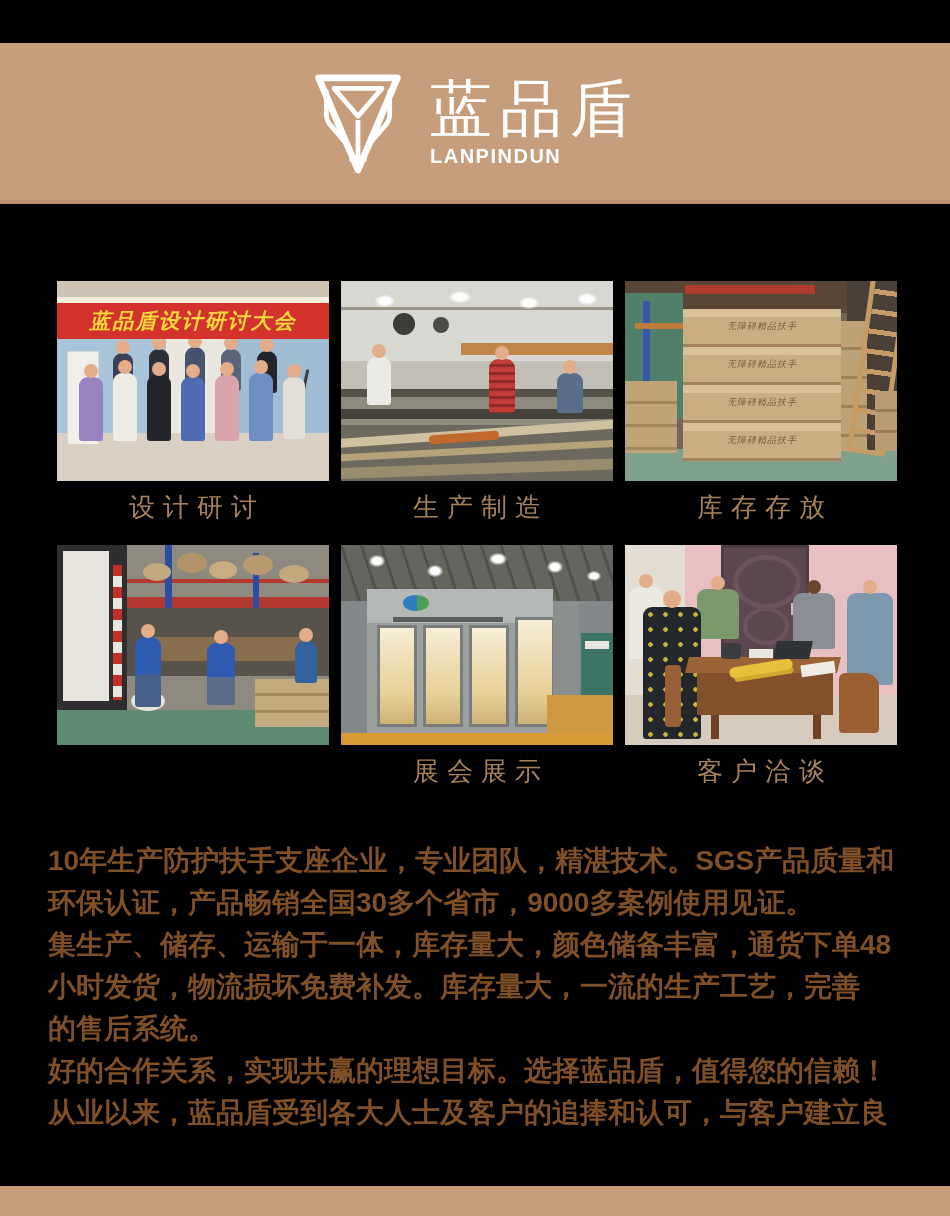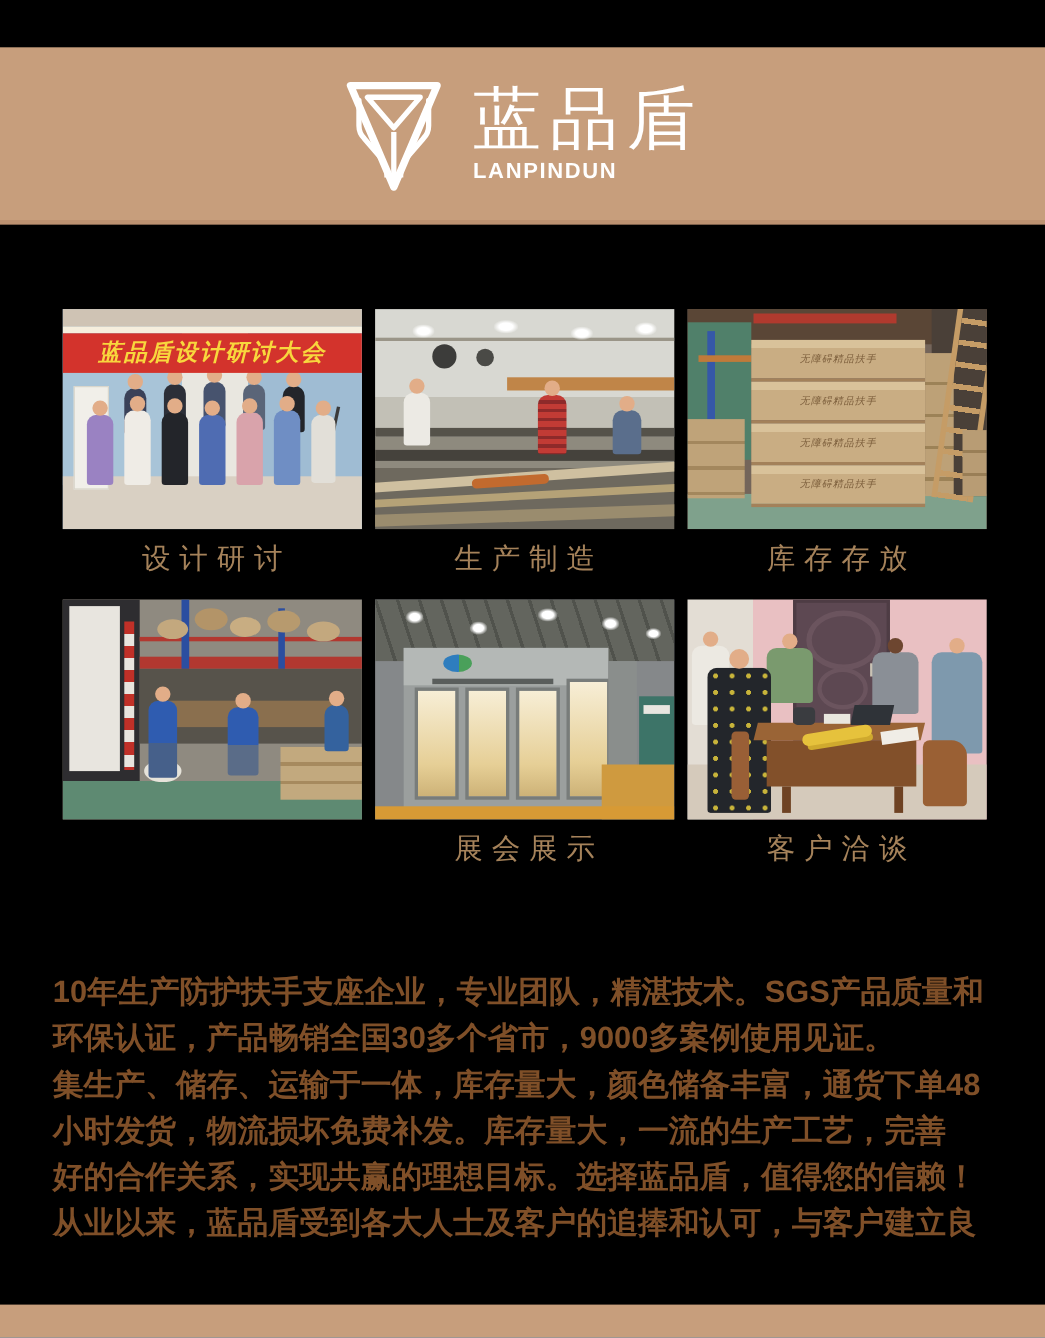--- a/index.html
+++ b/index.html
@@ -26,21 +26,21 @@
   .bighead::before{width:18px;height:18px;margin-left:-9px;top:-17px;}
   .dark::before{background:#6d4630;}
   .banner-txt{left:0;top:22px;width:272px;height:36px;background:#d3332c;color:#f8d73d;
               font-weight:700;font-size:21px;line-height:36px;text-align:center;letter-spacing:2px;}
   .boxrow{left:58px;width:158px;height:35px;background:linear-gradient(180deg,#d9c29a 0 22%,#c9ad83 22% 100%);
           border-bottom:3px solid #a3815a;text-align:center;}
   .boxrow span{font-size:9px;line-height:35px;color:#7a5c3a;letter-spacing:1px;margin-top:24px;}
   .win{top:80px;width:34px;height:96px;background:linear-gradient(180deg,#f7eed6 0,#e6cf96 70%,#cdb277 100%);
        border:3px solid #787c7a;}
   
-  .intro{position:absolute;top:840px;left:0;width:760px;margin-top:41px;}
+  .intro{position:absolute;top:840px;left:0;width:760px;}
   .intro-line{padding:0 44px 0 48px;font-size:28px;line-height:42px;font-weight:700;color:#7f4f28;white-space:nowrap;}
   
   .footer-band{position:absolute;left:0;top:1186px;width:950px;height:30px;background:#c79e7c;}
 </style>
 </head>
 <body>
 
 <div class="page">
 
   <div class="band">
@@ -208,19 +208,20 @@
       </div>
       <figcaption>客户洽谈</figcaption>
     </figure>
   </div>
 
   <div class="intro">
     <div class="intro-line">10年生产防护扶手支座企业，专业团队，精湛技术。SGS产品质量和</div>
     <div class="intro-line">环保认证，产品畅销全国30多个省市，9000多案例使用见证。</div>
     <div class="intro-line">集生产、储存、运输于一体，库存量大，颜色储备丰富，通货下单48</div>
     <div class="intro-line">小时发货，物流损坏免费补发。库存量大，一流的生产工艺，完善</div>
+    <div class="intro-line">的售后系统。</div>
     <div class="intro-line">好的合作关系，实现共赢的理想目标。选择蓝品盾，值得您的信赖！</div>
     <div class="intro-line">从业以来，蓝品盾受到各大人士及客户的追捧和认可，与客户建立良</div>
   </div>
 
   <div class="footer-band"></div>
 
 </div>
 
 </body></html>

